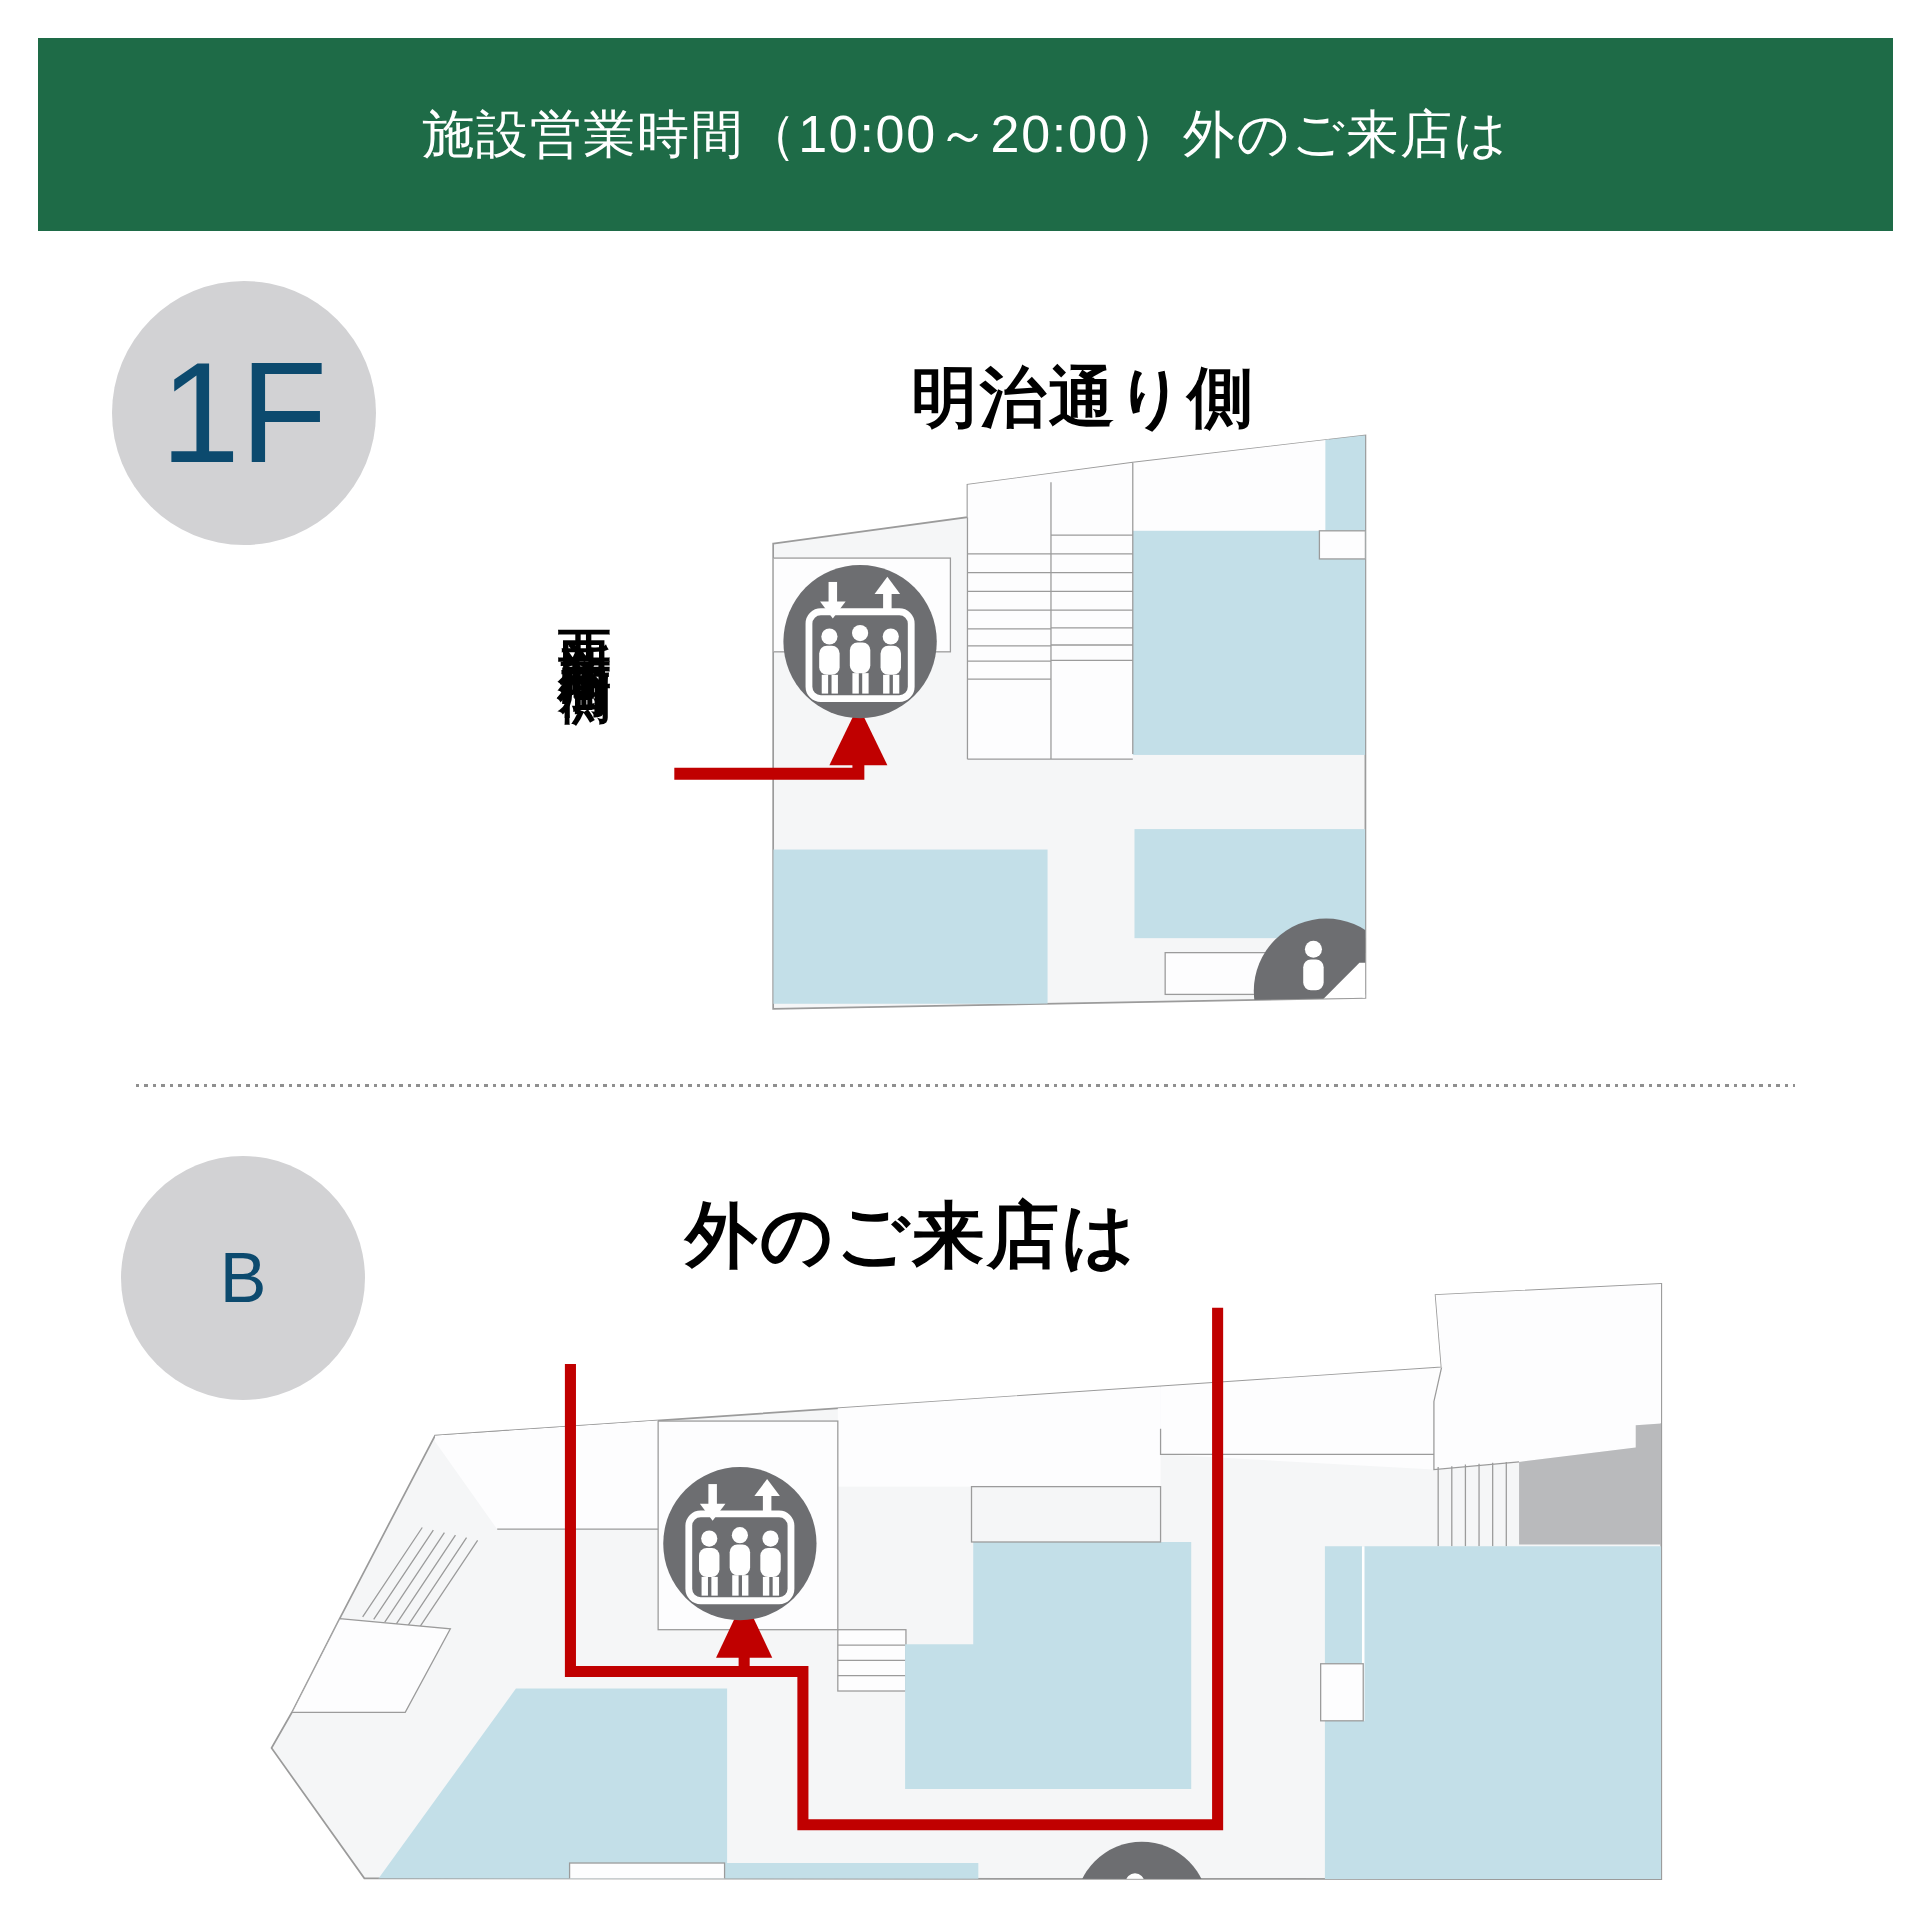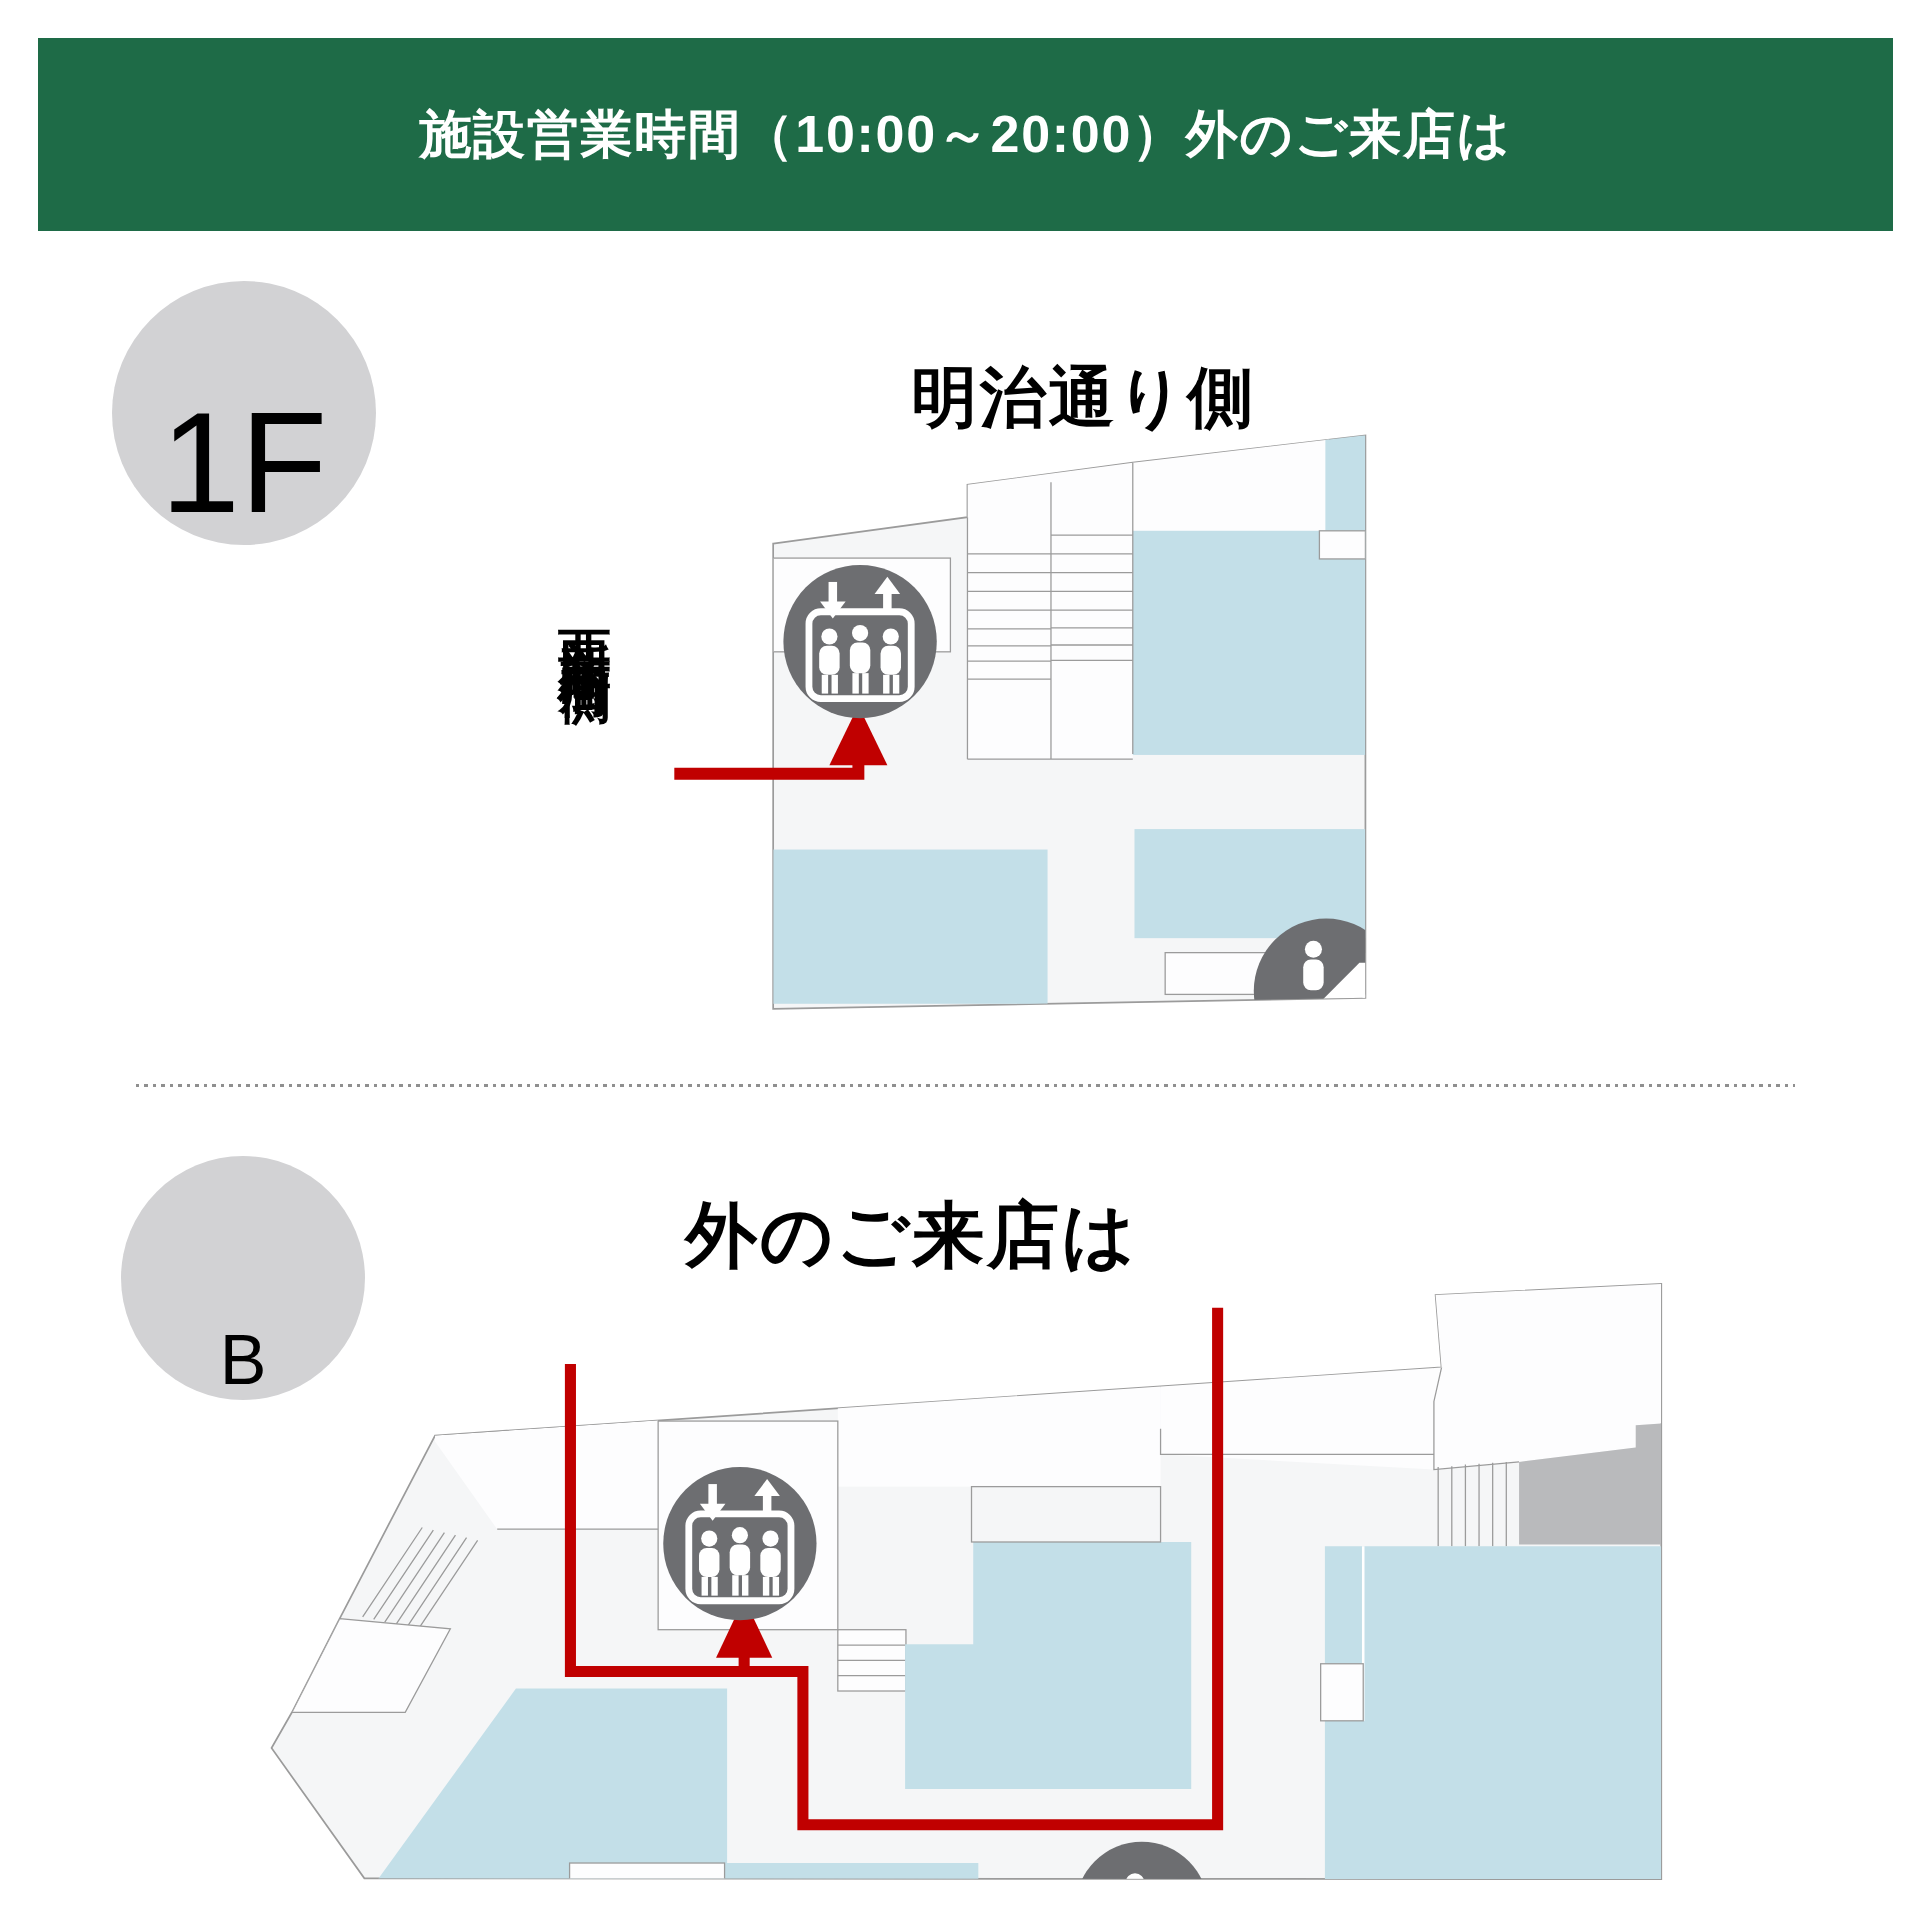--- a/index.html
+++ b/index.html
@@ -4,28 +4,28 @@
 <style>
   html,body{margin:0;padding:0;background:#ffffff;}
   .page{
     position:relative;width:1932px;height:1932px;background:#fff;overflow:hidden;
     font-family:"Liberation Sans","DejaVu Sans",sans-serif;color:#111;
   }
   .banner{
     position:absolute;left:38px;top:38px;width:1855px;height:193px;
     background:var(--banner-green,#1e6b47);
     display:flex;flex-direction:row;justify-content:center;align-items:center;
-    color:#fff;font-weight:bold;text-align:center;
+    color:#fff;font-weight:normal;text-align:center;
     font-size:52px;line-height:75px;letter-spacing:1.7px;
   }
   .badge{
     position:absolute;border-radius:50%;
     background:var(--badge-gray,#d2d2d4);
-    display:flex;align-items:flex-end;justify-content:center;
-    color:#000000;
+    display:flex;align-items:center;justify-content:center;
+    color:#0c4a6e;
   }
   .badge-1f{left:112px;top:281px;width:264px;height:264px;font-size:143px;font-weight:400;}
   .badge-b2f{left:121px;top:1156px;width:244px;height:244px;font-weight:400;}
   .badge-b2f .small{font-size:70px;}
   .badge-b2f .large{font-size:111px;}
   .area-title{
     position:absolute;text-align:center;font-weight:bold;color:#000;letter-spacing:2.6px;
   }
   .title-1f{left:743px;top:359px;width:681px;font-size:66px;line-height:77px;}
   .title-b2f{left:571px;top:1194px;width:681px;font-size:72px;line-height:82px;}

